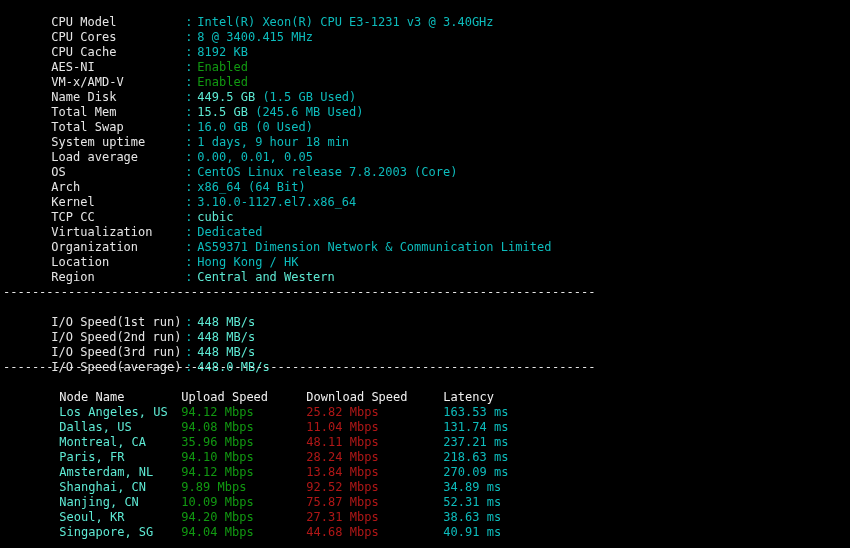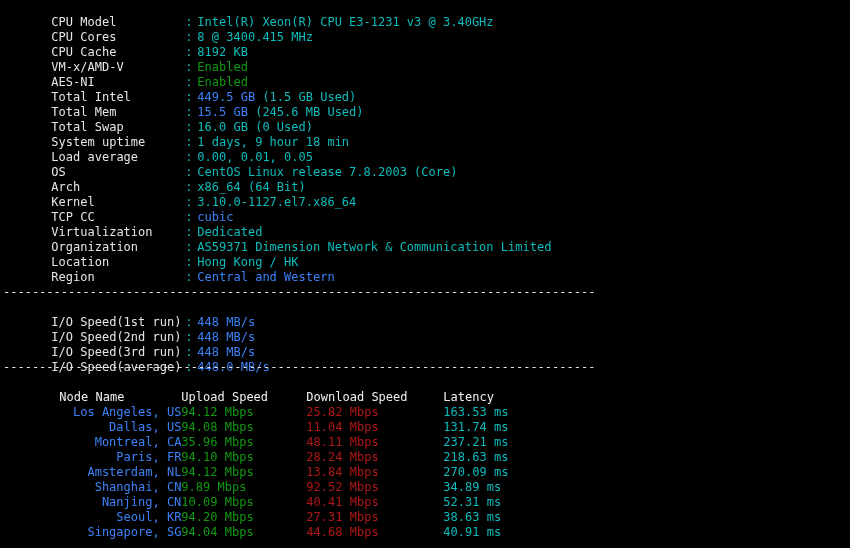--- a/index.html
+++ b/index.html
@@ -29,21 +29,21 @@
     height: 15px;
     line-height: 15px;
     white-space: pre;
     padding-left: 8px;
     letter-spacing: 0px;
   }
   
   .c-label   { color: #e6e6e6; }
   .c-cyan    { color: #0dbcbc; }
   .c-colon   { color: #0dbcbc; }
-  .c-gold    { color: #3b82f6; text-align: right; }
+  .c-gold    { color: #5eead4; }
   .c-green   { color: #119911; }
   .c-red     { color: #b01717; }
   .c-white   { color: #f0f0f0; }
 
   
   .infoline .lbl {
     display: inline-block;
     width: 134px;
   }
   .infoline .sep {
@@ -88,29 +88,29 @@
 
     <div class="line infoline">
       <span class="lbl c-label">CPU Cores</span><span class="sep c-colon">:</span><span class="c-cyan">8 @ 3400.415 MHz</span>
     </div>
 
     <div class="line infoline">
       <span class="lbl c-label">CPU Cache</span><span class="sep c-colon">:</span><span class="c-cyan">8192 KB</span>
     </div>
 
     <div class="line infoline">
+      <span class="lbl c-label">AES-NI</span><span class="sep c-colon">:</span><span class="c-green">Enabled</span>
+    </div>
+
+    <div class="line infoline">
       <span class="lbl c-label">VM-x/AMD-V</span><span class="sep c-colon">:</span><span class="c-green">Enabled</span>
     </div>
 
     <div class="line infoline">
-      <span class="lbl c-label">AES-NI</span><span class="sep c-colon">:</span><span class="c-green">Enabled</span>
-    </div>
-
-    <div class="line infoline">
-      <span class="lbl c-label">Total Intel</span><span class="sep c-colon">:</span><span class="c-gold">449.5 GB</span><span class="c-cyan"> </span><span class="c-cyan">(1.5 GB Used)</span>
+      <span class="lbl c-label">Name Disk</span><span class="sep c-colon">:</span><span class="c-gold">449.5 GB</span><span class="c-cyan"> </span><span class="c-cyan">(1.5 GB Used)</span>
     </div>
 
     <div class="line infoline">
       <span class="lbl c-label">Total Mem</span><span class="sep c-colon">:</span><span class="c-gold">15.5 GB</span><span class="c-cyan"> </span><span class="c-cyan">(245.6 MB Used)</span>
     </div>
 
     <div class="line infoline">
       <span class="lbl c-label">Total Swap</span><span class="sep c-colon">:</span><span class="c-cyan">16.0 GB</span><span class="c-cyan"> </span><span class="c-cyan">(0 Used)</span>
     </div>
 
@@ -206,21 +206,21 @@
 
     <div class="trow">
       <span class="col-node c-gold">Amsterdam, NL</span><span class="col-up c-green">94.12 Mbps</span><span class="col-down c-red">13.84 Mbps</span><span class="col-lat c-cyan">270.09 ms</span>
     </div>
 
     <div class="trow">
       <span class="col-node c-gold">Shanghai, CN</span><span class="col-up c-green">9.89 Mbps</span><span class="col-down c-red">92.52 Mbps</span><span class="col-lat c-cyan">34.89 ms</span>
     </div>
 
     <div class="trow">
-      <span class="col-node c-gold">Nanjing, CN</span><span class="col-up c-green">10.09 Mbps</span><span class="col-down c-red">40.41 Mbps</span><span class="col-lat c-cyan">52.31 ms</span>
+      <span class="col-node c-gold">Nanjing, CN</span><span class="col-up c-green">10.09 Mbps</span><span class="col-down c-red">75.87 Mbps</span><span class="col-lat c-cyan">52.31 ms</span>
     </div>
 
     <div class="trow">
       <span class="col-node c-gold">Seoul, KR</span><span class="col-up c-green">94.20 Mbps</span><span class="col-down c-red">27.31 Mbps</span><span class="col-lat c-cyan">38.63 ms</span>
     </div>
 
     <div class="trow">
       <span class="col-node c-gold">Singapore, SG</span><span class="col-up c-green">94.04 Mbps</span><span class="col-down c-red">44.68 Mbps</span><span class="col-lat c-cyan">40.91 ms</span>
     </div>
 

